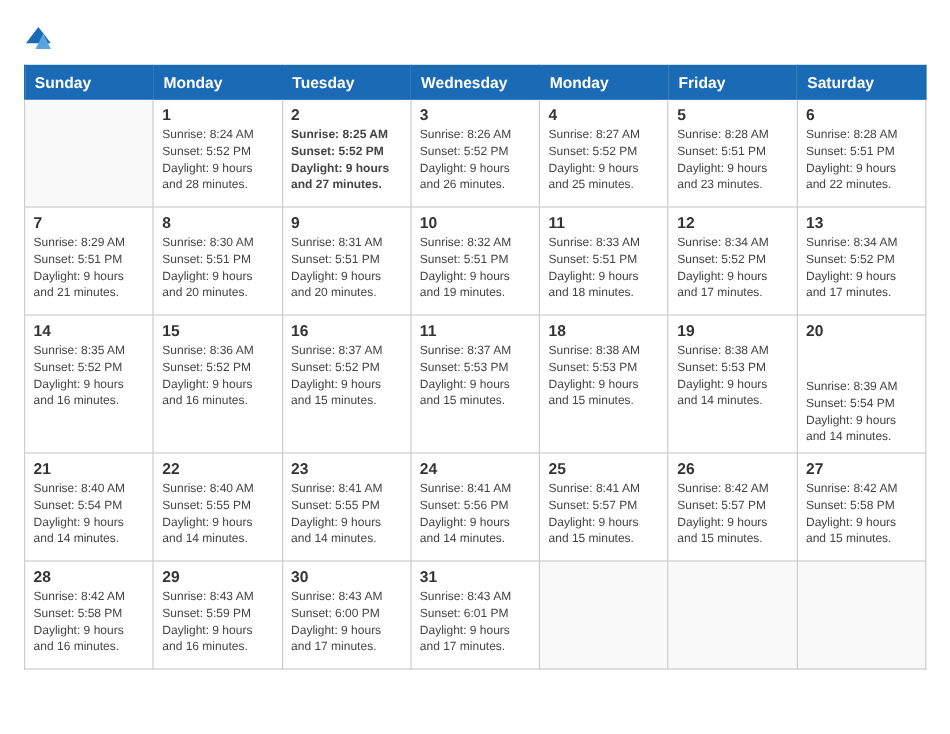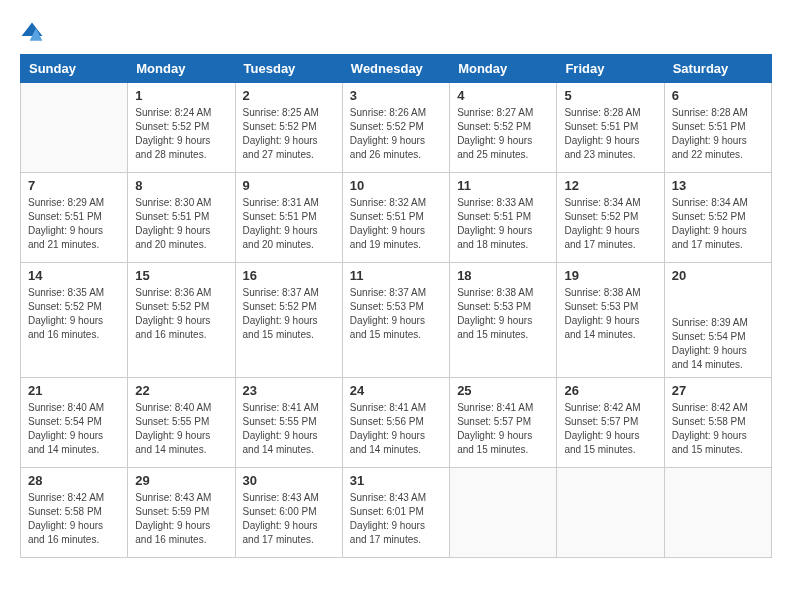--- a/index.html
+++ b/index.html
@@ -122,21 +122,21 @@
         <td class="empty-cell"></td>
         <td>
           <span class="day-number">1</span>
           <div class="day-info" style="white-space: pre-line;">Sunrise: 8:24 AM
 Sunset: 5:52 PM
 Daylight: 9 hours
 and 28 minutes.</div>
         </td>
         <td>
           <span class="day-number">2</span>
-          <div class="day-info" style="white-space: pre-line;">Sunrise: 8:25 AM
+          <div class="day-info" style="white-space: pre-line; font-weight: bold;">Sunrise: 8:25 AM
 Sunset: 5:52 PM
 Daylight: 9 hours
 and 27 minutes.</div>
         </td>
         <td>
           <span class="day-number">3</span>
           <div class="day-info" style="white-space: pre-line;">Sunrise: 8:26 AM
 Sunset: 5:52 PM
 Daylight: 9 hours
 and 26 minutes.</div>

